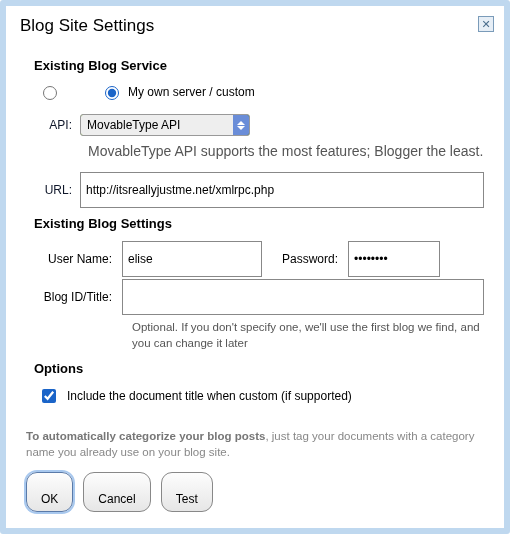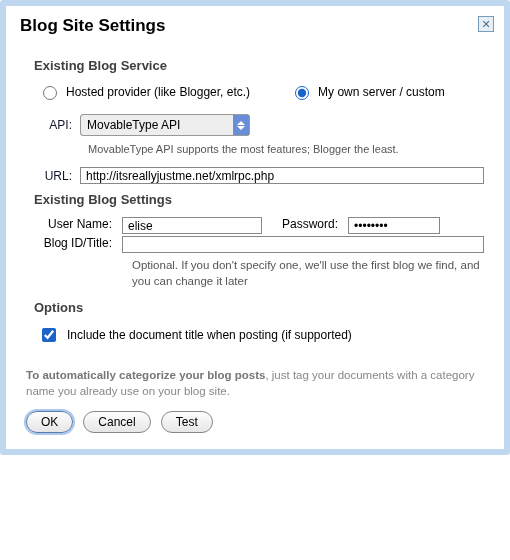--- a/index.html
+++ b/index.html
@@ -17,21 +17,21 @@
     border: 6px solid #bfd8ef;
     border-radius: 3px;
     position: relative;
   }
   .header {
     padding: 10px 14px 8px 14px;
     position: relative;
   }
   .title {
     font-size: 17px;
-    font-weight: bold;
+    font-weight: normal;
     color: #000;
   }
   .close-btn {
     position: absolute;
     right: 10px;
     top: 10px;
     width: 16px;
     height: 16px;
     border: 1px solid #7a9bb9;
     background: #e6eef6;
@@ -40,21 +40,21 @@
     line-height: 14px;
     text-align: center;
     cursor: pointer;
   }
   .body {
     padding: 6px 20px 10px 28px;
   }
   .section-title {
     font-weight: bold;
     font-size: 13px;
-    color: #404040;
+    color: #000000;
     margin: 8px 0 10px 0;
   }
   .row {
     display: flex;
     align-items: center;
     margin: 6px 0;
   }
   .radio-row {
     display: flex;
     gap: 40px;
@@ -107,41 +107,41 @@
   }
   .arrow-up, .arrow-down {
     width: 0; height: 0;
     border-left: 4px solid transparent;
     border-right: 4px solid transparent;
   }
   .arrow-up { border-bottom: 4px solid #fff; }
   .arrow-down { border-top: 4px solid #fff; }
   .hint {
     color: #555;
-    font-size: 11px;
+    font-size: 14px;
     margin: 4px 0 10px 54px;
     line-height: 1.4;
   }
   .hint-wide {
     color: #555;
     font-size: 11.5px;
     margin: 4px 0 10px 98px;
     line-height: 1.4;
   }
   input[type="text"], input[type="password"] {
     border: 1px solid #888;
     padding: 3px 5px;
     font-size: 12px;
     font-family: inherit;
-    height: 17px;
+    height: 36px;
   }
   .url-input { flex: 1; }
   .settings-row {
     display: flex;
-    align-items: flex-start;
+    align-items: center;
     margin: 2px 0;
   }
   .settings-label {
     width: 88px;
     text-align: right;
     padding-right: 10px;
   }
   .user-input { width: 140px; }
   .pwd-label {
     padding: 0 10px 0 20px;
@@ -167,21 +167,21 @@
   .footer-note b { color: #777; }
   .button-bar {
     padding: 0 20px 16px 20px;
     display: flex;
     gap: 10px;
   }
   .btn {
     border: 1px solid #888;
     border-radius: 11px;
     background: linear-gradient(#fdfdfd,#e6e6e6);
-    padding: 3px 14px;
+    padding: 19px 14px;
     font-size: 12px;
     font-family: inherit;
     cursor: pointer;
     height: 22px;
   }
   .btn.primary {
     box-shadow: 0 0 0 2px #a8c8ee;
     border-color: #5a7aa8;
   }
 </style>
@@ -194,21 +194,20 @@
     <div class="close-btn">✕</div>
   </div>
 
   <div class="body">
 
     <div class="section-title">Existing Blog Service</div>
 
     <div class="radio-row">
       <label class="radio-item">
         <input type="radio" name="svc" style="">
-        <span>Hosted provider (like Blogger, etc.)</span>
       </label>
       <label class="radio-item">
         <input type="radio" name="svc" checked="" style="">
         <span>My own server / custom</span>
       </label>
     </div>
 
     <div class="row">
       <div class="label-col">API:</div>
       <div class="select-wrap">
@@ -240,21 +239,21 @@
     <div class="settings-row">
       <div class="settings-label">Blog ID/Title:</div>
       <input type="text" class="blogid-input" value="" style="">
     </div>
     <div class="hint-wide">Optional. If you don't specify one, we'll use the first blog we find, and you can change it later</div>
 
     <div class="section-title">Options</div>
 
     <div class="options-row">
       <input type="checkbox" checked="" style="">
-      <span>Include the document title when posting (if supported)</span>
+      <span>Include the document title when custom (if supported)</span>
     </div>
 
   </div>
 
   <div class="footer-note">
     <b>To automatically categorize your blog posts</b><span>, just tag your documents with a category name you already use on your blog site.</span>
   </div>
 
   <div class="button-bar">
     <button class="btn primary">OK</button>

